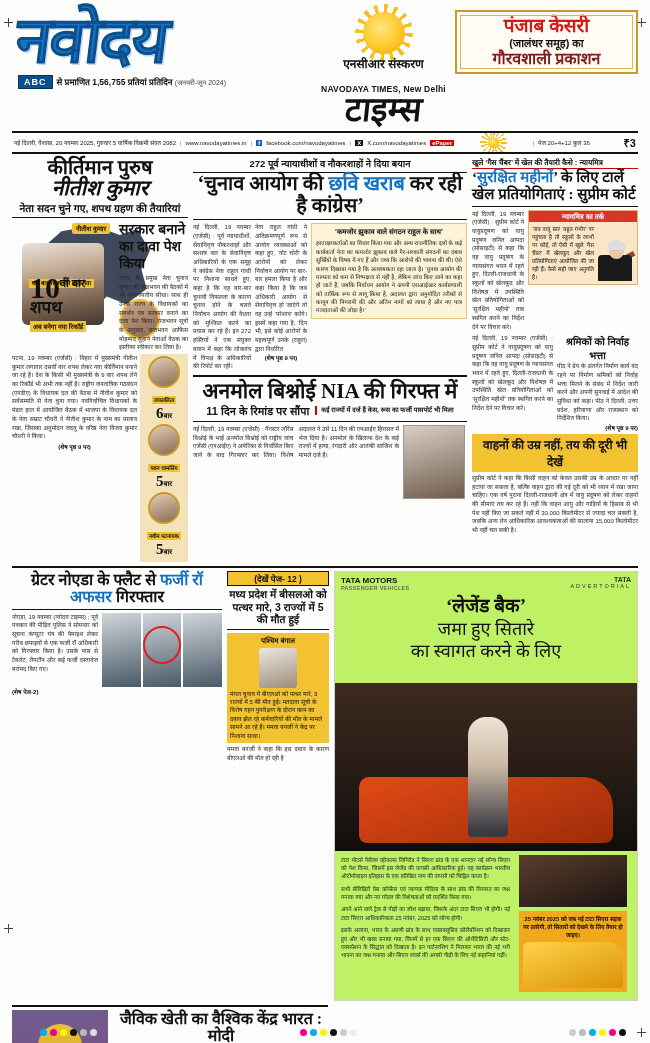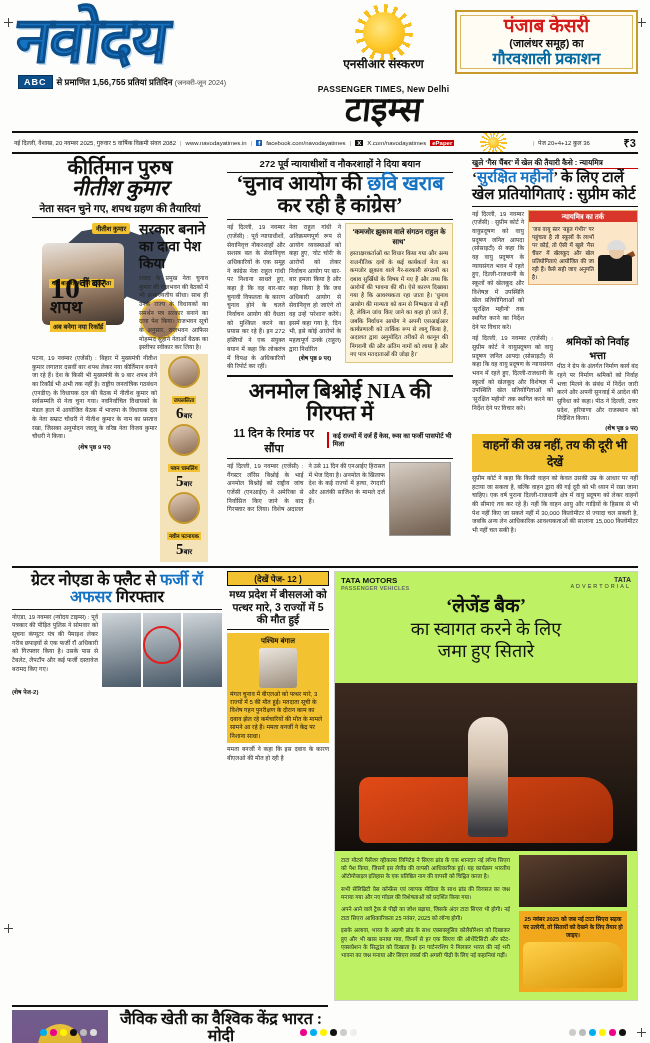--- a/index.html
+++ b/index.html
@@ -60,37 +60,37 @@
   }
 
   .mast-right { flex:1; }
   .pk-box {
     border:2px solid #c79a2b; background:#fffdf3;
     padding:4px 6px; text-align:center; position:relative;
   }
   .pk-box:after{content:"";position:absolute;inset:3px;border:1px solid #d7b560;pointer-events:none;}
   .pk-1 { font-family:"Liberation Serif",serif; font-weight:bold; font-size:19px; color:#d61a1a; line-height:1.05; }
   .pk-2 { font-size:11px; font-weight:bold; color:#111; line-height:1.3; }
-  .pk-3 { font-family:"Liberation Serif",serif; font-weight:bold; font-size:16px; color:#0369a1; line-height:1.1; }
+  .pk-3 { font-family:"Liberation Serif",serif; font-weight:bold; font-size:16px; color:#7f1d1d; line-height:1.1; }
 
   
   .datestrip {
     border-top:2px solid #111; border-bottom:2px solid #111;
     margin:4px 4px 3px 4px; padding:2px 2px;
     display:flex; align-items:center; gap:4px;
     font-size:6px; color:#222; white-space:nowrap; overflow:hidden;
   }
   .datestrip .sep { color:#888; }
   .sm-chip { background:#1a5fb4; color:#fff; padding:0 2px; font-weight:bold; font-size:6px; }
   .sm-chip.x { background:#111; }
   .sm-chip.y { background:#cc0000; }
   .price { margin-left:auto; font-weight:bold; font-size:11px; color:#111; }
 
   
-  .cols { display:flex; gap:19px; padding:0 4px;margin-left:20px; }
+  .cols { display:flex; gap:5px; padding:0 4px; }
   .col-l { flex:0 0 176px; }
   .col-c { flex:1; }
   .col-r { flex:0 0 166px; }
 
   .rule { border-top:1px solid #111; margin:3px 0; }
   .rule.thick { border-top:2px solid #111; }
 
   h1.hl { font-family:"Liberation Serif",serif; font-weight:bold; margin:0; color:#111; }
 
   
@@ -244,21 +244,21 @@
         <span class="abc-text">
           <span>से प्रमाणित 1,56,755 प्रतियां प्रतिदिन</span>
           <span class="sm">(जनवरी-जून 2024)</span>
         </span>
       </div>
     </div>
 
     <div class="mast-mid">
       <div class="sun"></div>
       <div class="edition-tag">एनसीआर संस्करण</div>
-      <div class="eng-name">PASSENGER TIMES, New Delhi</div>
+      <div class="eng-name">NAVODAYA TIMES, New Delhi</div>
       <div class="logo-times">टाइम्स</div>
     </div>
 
     <div class="mast-right">
       <div class="pk-box">
         <div class="pk-1">पंजाब केसरी</div>
         <div class="pk-2">(जालंधर समूह) का</div>
         <div class="pk-3">गौरवशाली प्रकाशन</div>
       </div>
     </div>
@@ -453,22 +453,22 @@
             <b>TATA MOTORS</b>
             <span>PASSENGER VEHICLES</span>
           </div>
           <div class="adv-tag">
             <div style="font-weight:bold;font-size:7px;letter-spacing:0">TATA</div>
             <div>ADVERTORIAL</div>
           </div>
         </div>
         <div class="ad-head">
           <div class="l1">‘लेजेंड बैक’</div>
+          <div class="l2">जमा हुए सितारे</div>
           <div class="l2">का स्वागत करने के लिए</div>
-          <div class="l2">जमा हुए सितारे</div>
         </div>
         <div class="ad-hero">
           <div class="ad-car"></div>
           <div class="ad-person"></div>
         </div>
         <div class="ad-split">
           <div style="flex:1;">
             <div class="ad-body" style="padding:5px 0 0">
               <p>टाटा मोटर्स पैसेंजर व्हीकल्स लिमिटेड ने सिएरा ब्रांड के एक शानदार नई लॉन्च सिएरा को पेश किया, जिसमें इस लेजेंड की वापसी आधिकारिक हुई। यह कार्यक्रम भारतीय ऑटोमोबाइल इतिहास के एक प्रतिष्ठित नाम की वापसी को चिह्नित करता है।</p>
               <p>सभी सेलिब्रिटी प्रेस कॉन्फ्रेंस एवं व्यापक मीडिया के साथ ब्रांड की विरासत का जश्न मनाया गया और नए मॉडल की विशेषताओं को प्रदर्शित किया गया।</p>

